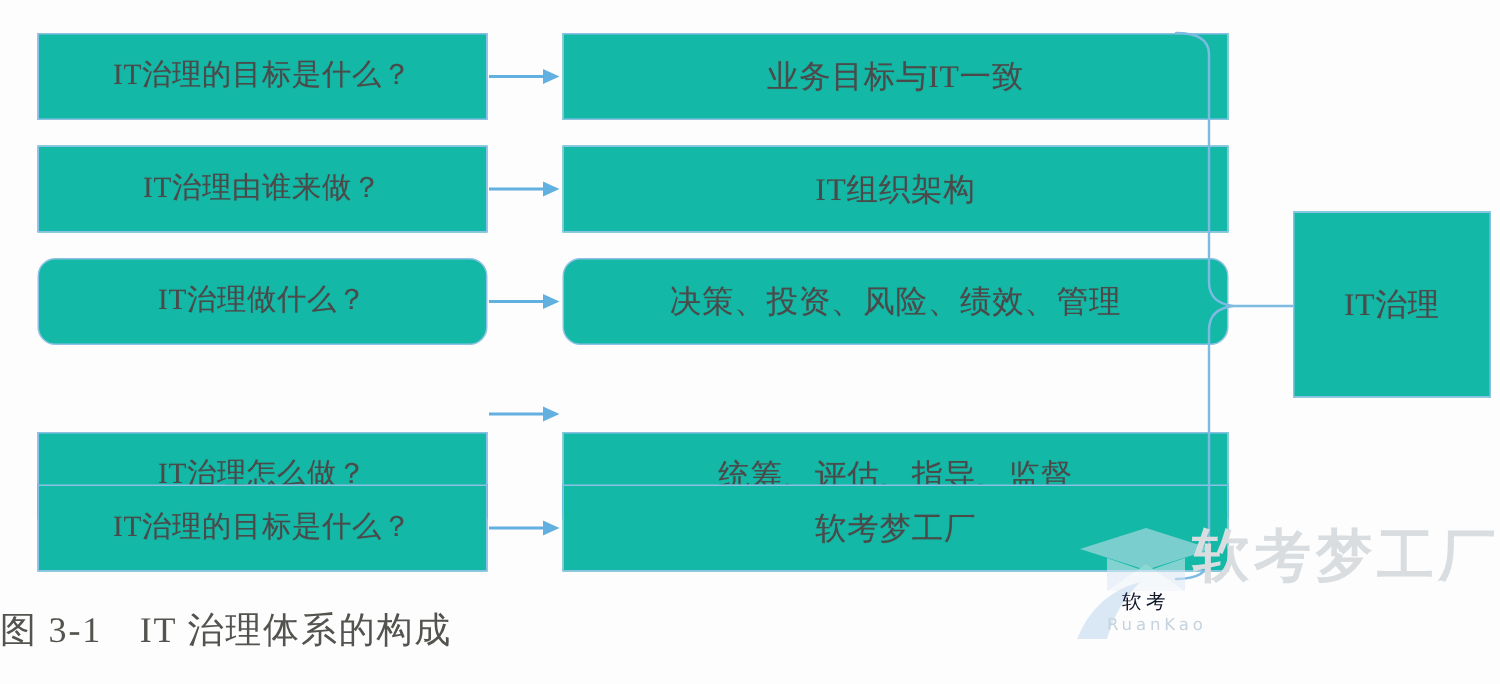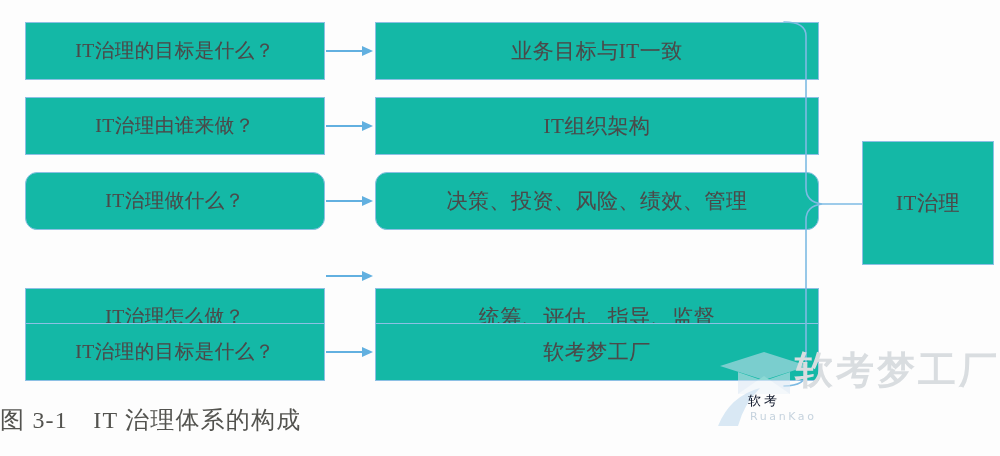--- a/index.html
+++ b/index.html
@@ -155,21 +155,20 @@
   .wm-sub2 {
     position: absolute;
     left: 738px;
     top: 410px;
     font-family: "DejaVu Sans", "Liberation Sans", sans-serif;
     font-size: 11px;
     color: #c6d3de;
     letter-spacing: 2.6px;
     white-space: nowrap;
     pointer-events: none;
-    margin-left: 12px;
   }
 </style>
 </head>
 <body>
 
 <div id="page">
 
   <div class="node col-left r1">
     <span class="node-label">IT治理的目标是什么？</span>
   </div>

